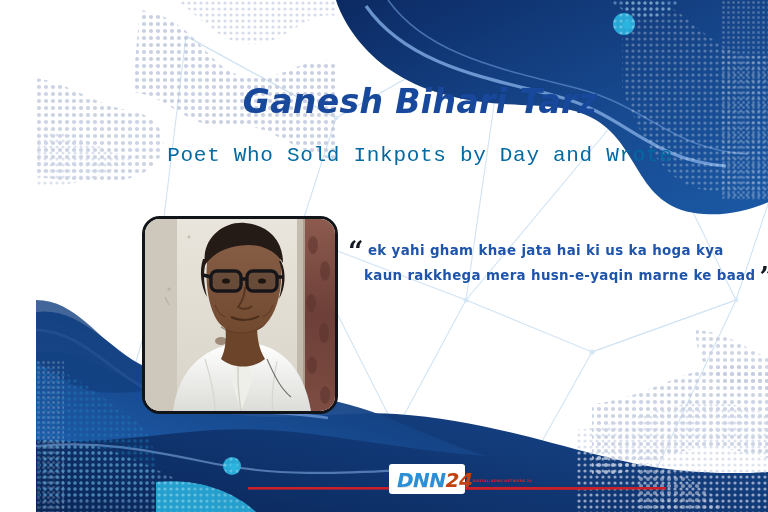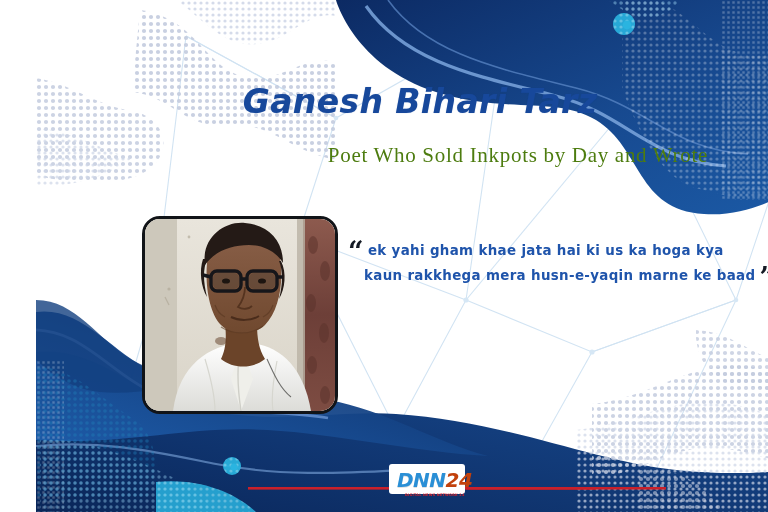--- a/index.html
+++ b/index.html
@@ -19,26 +19,26 @@
     position:absolute;left:0;right:0;top:82px;
     text-align:center;
     font-family:"DejaVu Sans", sans-serif;
     font-size:33px;font-weight:700;font-style:italic;
     letter-spacing:.4px;
     color:#17489b;
     text-shadow:0 0 1px rgba(23,72,155,.35);
   }
   .subtitle{
     position:absolute;left:96px;right:96px;top:140px;
-    text-align:right;
-    font-family:Liberation Serif, serif;
+    text-align:center;
+    font-family:Liberation Mono, monospace;
     font-size:21px;font-weight:400;
     line-height:31px;
     letter-spacing:.7px;
-    color:#4d7c0f;
+    color:#0369a1;
   }
 
   
   .photo-frame{
     position:absolute;left:106px;top:216px;width:190px;height:192px;
     border:3px solid #111418;border-radius:18px;overflow:hidden;
     background:#cfcabf;
   }
   .photo-frame svg{display:block;width:100%;height:100%;}
 
@@ -61,21 +61,21 @@
     line-height:0;
     position:relative;
   }
   .q-open{top:6px;margin-right:4px;}
   .q-close{top:7px;margin-left:4px;}
   .quote-line.second{padding-left:16px;}
 
   
   .logo{
     position:absolute;left:361px;top:468px;
-    display:flex;flex-direction:column;align-items:center;
+    display:flex;flex-direction:row;align-items:center;
     z-index:9;
   }
   .logo-row{display:flex;align-items:baseline;
     font-family:"DejaVu Sans", sans-serif;
     font-size:20px;font-weight:700;font-style:italic;letter-spacing:-.5px;}
   .logo-dnn{color:#2a8fd6;text-shadow:0 1px 0 rgba(0,0,0,.12);}
   .logo-24{color:#c2410c;}
   .logo-tag{
     font-family:"DejaVu Sans", sans-serif;
     font-size:3.4px;font-weight:700;letter-spacing:.25px;

